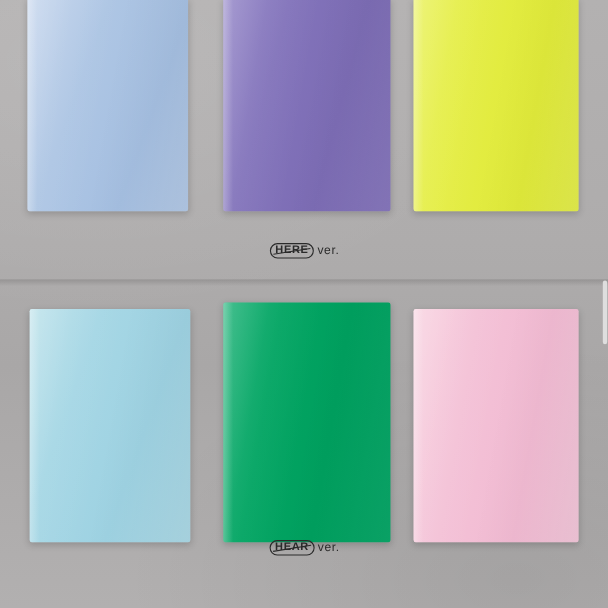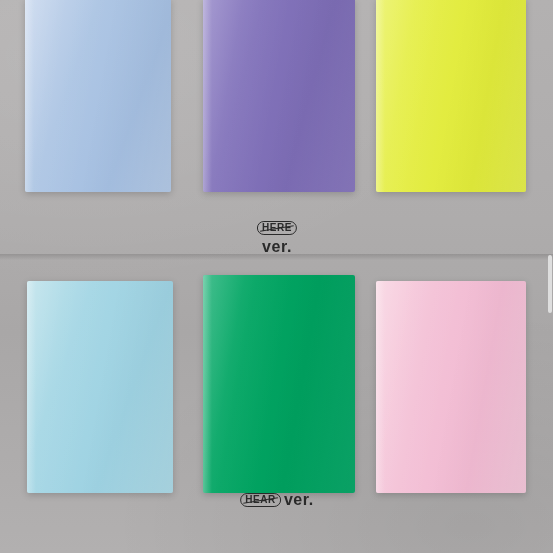--- a/index.html
+++ b/index.html
@@ -94,22 +94,22 @@
     content: "";
     position: absolute;
     left: 2px;
     right: 2px;
     top: 50%;
     height: 1.2px;
     background: #2a2a2a;
     transform: rotate(-9deg);
   }
   .caption .plain {
-    font-size: 16px;
-    font-weight: 700;
+    font-size: 11px;
+    font-weight: 400;
   }
 
   
   .scrollbar-track {
     position: absolute;
     top: 0;
     right: 0;
     width: 6px;
     height: 100%;
     background: transparent;
@@ -142,21 +142,21 @@
     <div class="spine"></div>
     <div class="gloss"></div>
   </div>
 
   <div class="album" style="left:376px; top:-2px; width:150px; height:194px;">
     <div class="face" style="background: linear-gradient(100deg, #e9f159 0%, #e4ed44 35%, #e0ea3a 70%, #e6f04e 100%);"></div>
     <div class="spine"></div>
     <div class="gloss"></div>
   </div>
 
-  <div class="caption" style="left:277px; top:221px;flex-direction:column;">
+  <div class="caption" style="left:277px; top:221px;">
     <span class="boxed">HERE</span>
     <span class="plain">ver.</span>
   </div>
 
   <div class="album" style="left:27px; top:281px; width:146px; height:212px;">
     <div class="face" style="background: linear-gradient(110deg, #bbe1ea 0%, #a6d7e5 30%, #9ed2e2 65%, #aedbe8 100%);"></div>
     <div class="spine"></div>
     <div class="gloss"></div>
   </div>
 

